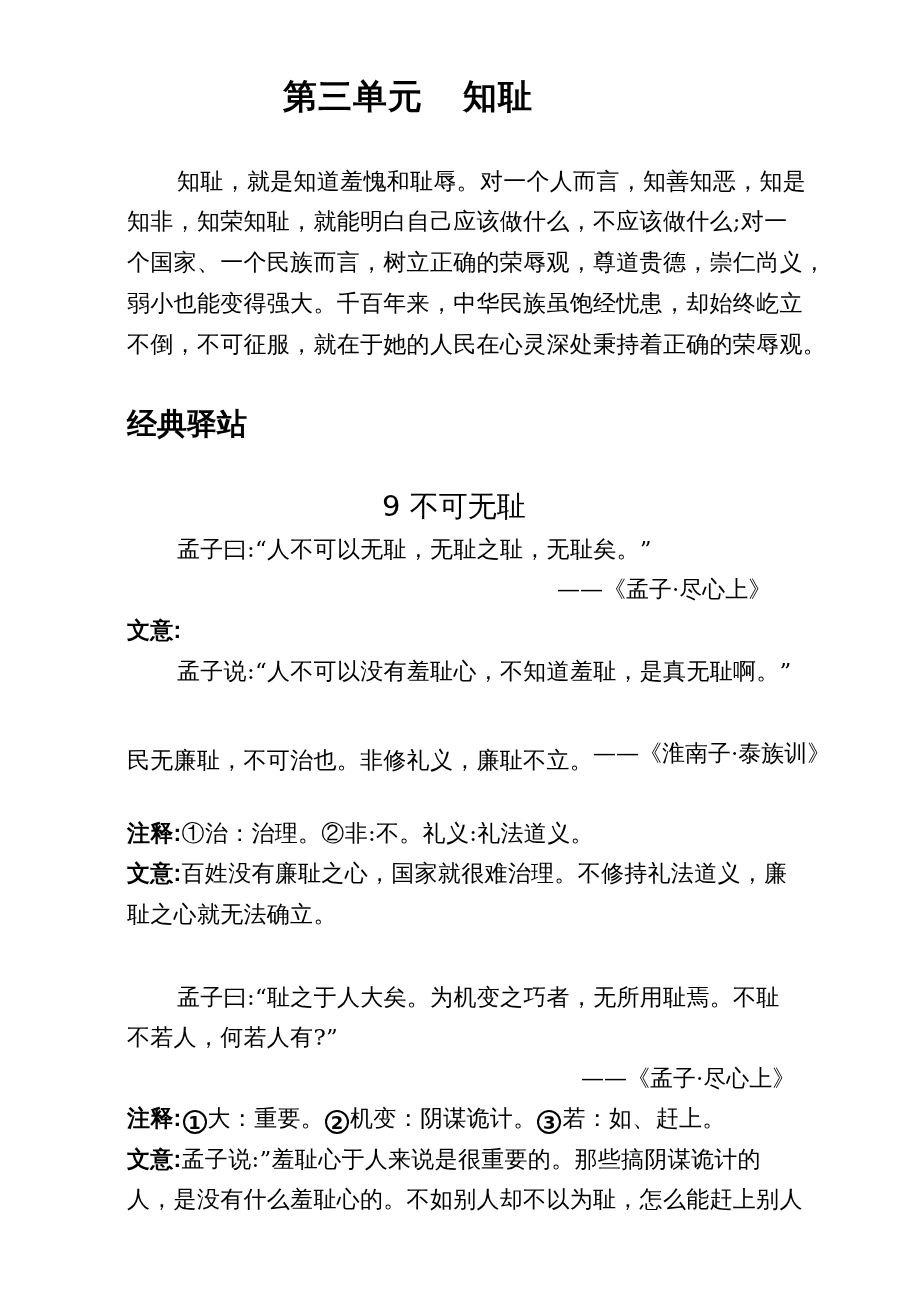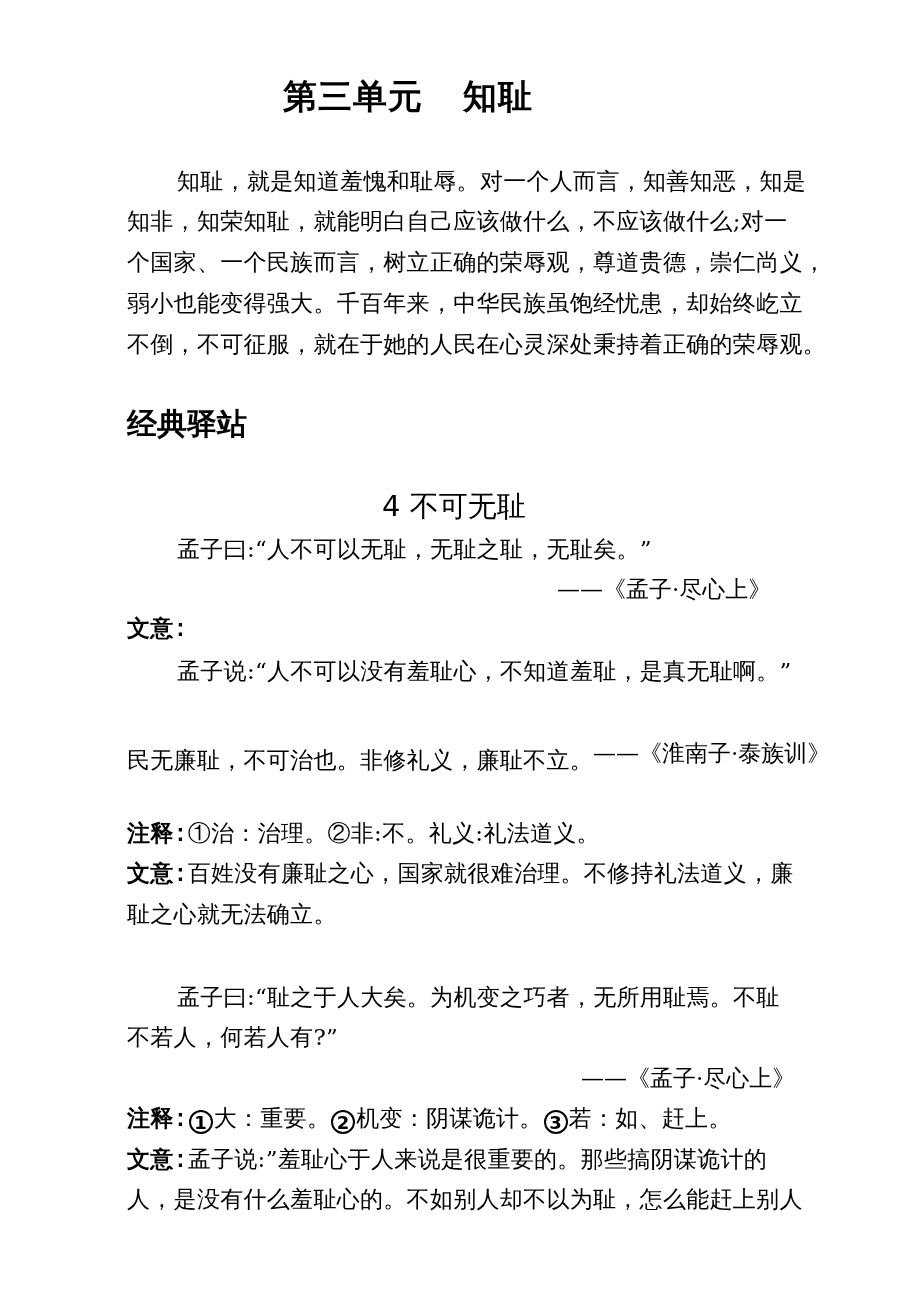--- a/index.html
+++ b/index.html
@@ -54,21 +54,21 @@
       position: absolute;
       left: 382px;
       top: 487px;
       font-size: 29px;
       line-height: 38px;
       font-family: "DejaVu Sans", "Liberation Sans", sans-serif;
       white-space: nowrap;
     }
     .label {
       font-weight: bold;
-      font-family: Liberation Mono, monospace;
+      font-family: Liberation Sans, sans-serif;
     }
     .source {
       position: absolute;
       white-space: nowrap;
       font-size: 23px;
       line-height: 30px;
       margin-left: 21px;
     }
     .circ {
       display: inline-block;
@@ -97,21 +97,21 @@
   <div>
     <div class="line" style="left:177px; top:166px;">知耻，就是知道羞愧和耻辱。对一个人而言，知善知恶，知是</div>
     <div class="line" style="left:127px; top:206px;">知非，知荣知耻，就能明白自己应该做什么，不应该做什么;对一</div>
     <div class="line" style="left:127px; top:247px;">个国家、一个民族而言，树立正确的荣辱观，尊道贵德，崇仁尚义，</div>
     <div class="line" style="left:127px; top:288px;">弱小也能变得强大。千百年来，中华民族虽饱经忧患，却始终屹立</div>
     <div class="line" style="left:127px; top:329px;">不倒，不可征服，就在于她的人民在心灵深处秉持着正确的荣辱观。</div>
   </div>
 
   <div class="section-heading">经典驿站</div>
 
-  <div class="lesson-title">4 不可无耻</div>
+  <div class="lesson-title">9 不可无耻</div>
 
   <div class="line" style="left:177px; top:534px;">孟子曰:“人不可以无耻，无耻之耻，无耻矣。”</div>
   <div class="source" style="left:536px; top:574px;">——《孟子·尽心上》</div>
   <div class="line label" style="left:127px; top:615px;">文意:</div>
   <div class="line" style="left:177px; top:656px;">孟子说:“人不可以没有羞耻心，不知道羞耻，是真无耻啊。”</div>
 
   <div class="line" style="left:127px; top:697px;margin-top:48px;">民无廉耻，不可治也。非修礼义，廉耻不立。</div>
   <div class="source" style="left:572px; top:738px;">——《淮南子·泰族训》</div>
 
   <div class="line" style="left:127px; top:858px;">

